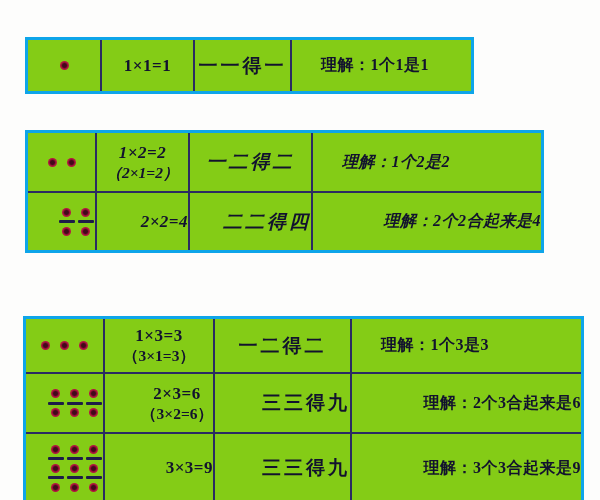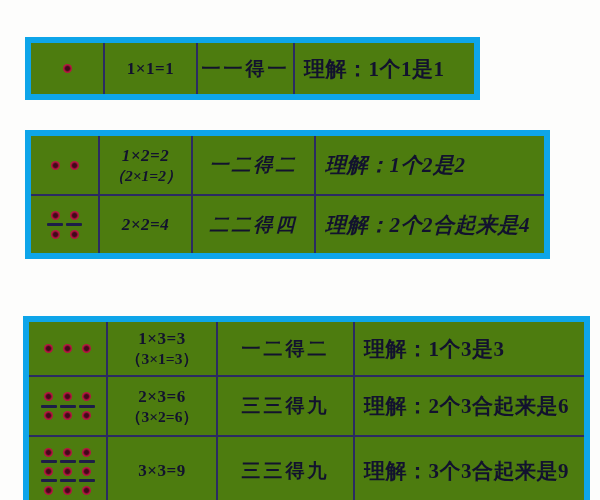--- a/index.html
+++ b/index.html
@@ -8,39 +8,39 @@
     background:#fdfdfc;
     font-family:"Liberation Serif","DejaVu Serif",serif;
     color:#12122e;
     overflow:hidden;
     position:relative;
   }
   #chart-root{position:absolute;inset:0;}
   .mtable{
     position:absolute;
     display:grid;
-    background:#4d7c0f;
-    border:6px solid #0ea5e9;
+    background:#84cc16;
+    border:3px solid #0ea5e9;
     box-sizing:border-box;
   }
   .cell{
     display:flex;
     align-items:center;
     justify-content:center;
     box-sizing:border-box;
     overflow:hidden;
   }
   .cell.bl{border-left:2px solid #2b2b62;}
-  .cell.bt{border-top:2px solid #2b2b62;}
+  .cell.bt{border-top:2px solid #2b2b62;justify-content:flex-end;}
   .equation-stack{text-align:center;line-height:1.25;}
   .eq-main{font-weight:bold;font-size:17px;letter-spacing:0.5px;}
   .eq-alt{font-weight:bold;font-size:15.5px;}
   .rhyme-text{font-weight:bold;font-size:19px;letter-spacing:3px;}
   .und-cell{justify-content:flex-start;padding-left:9px;}
-  .und-text{font-weight:bold;font-size:21px;letter-spacing:0.5px;white-space:nowrap;}
+  .und-text{font-weight:bold;font-size:16px;letter-spacing:0.5px;white-space:nowrap;margin-left:20px;}
   .pattern{display:flex;flex-direction:column;align-items:center;gap:2px;}
   .dot-row{display:flex;}
   .unit{width:19px;height:10px;display:flex;align-items:center;justify-content:center;}
   .dot{
     width:9px;height:9px;border-radius:50%;
     background:radial-gradient(circle at 50% 50%, #42091a 0%, #42091a 30%, #b0143e 55%, #c01c48 100%);
   }
   .bar{width:16px;height:3px;background:#1d1d48;border-radius:1px;}
   .bar-unit{height:5px;}
 </style>

